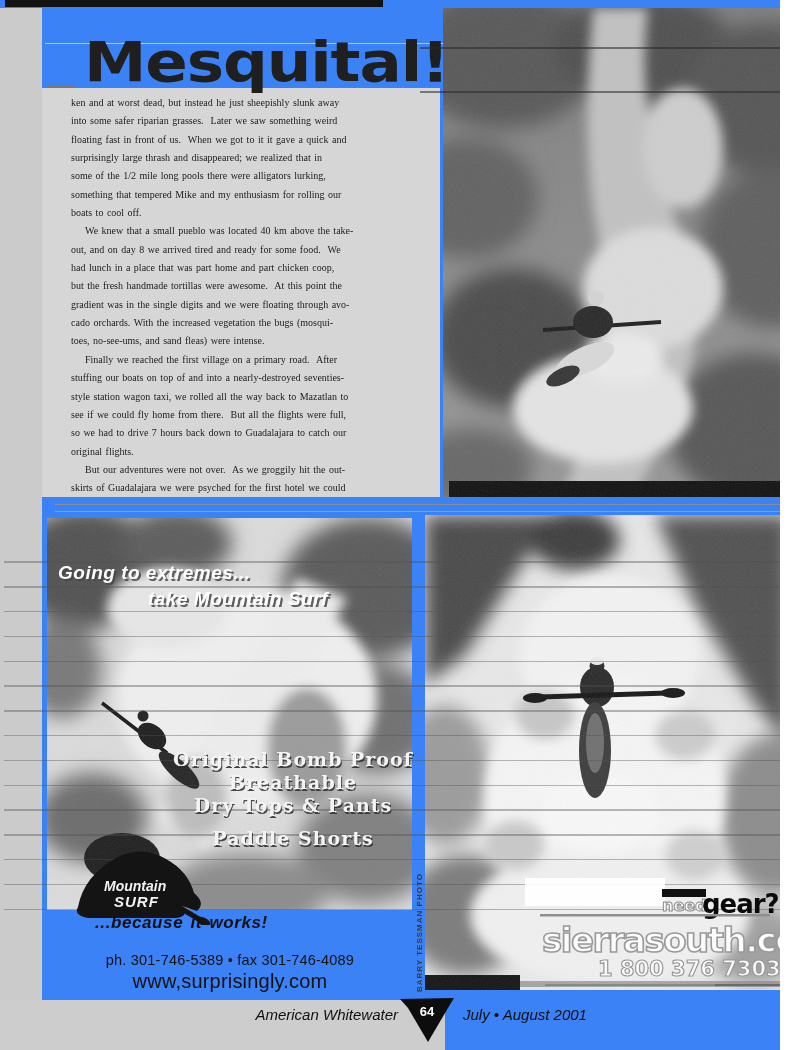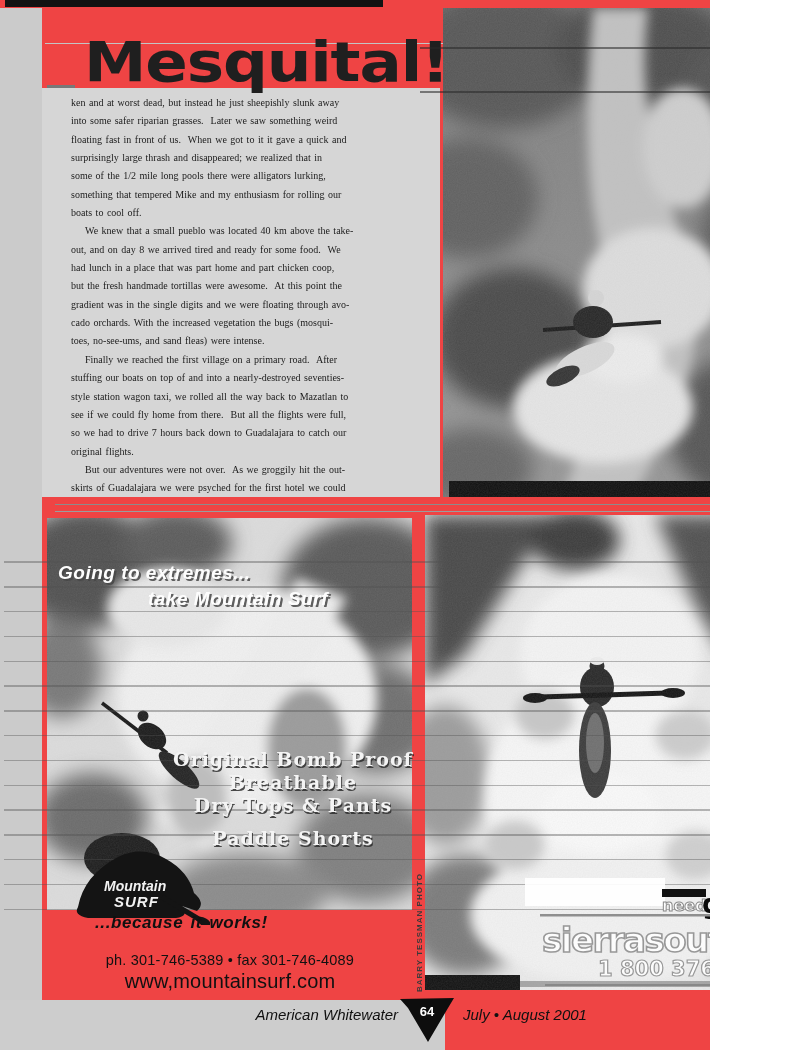--- a/index.html
+++ b/index.html
@@ -1,16 +1,16 @@
 <!DOCTYPE html>
 <html><head>
 <meta charset="utf-8">
 <style>
   html,body{margin:0;padding:0;background:#ffffff;}
-  .page{position:relative;width:710px;height:1050px;background:#ef4444;overflow:hidden;
+  .page{position:relative;width:780px;height:1050px;background:#3b82f6;overflow:hidden;
         font-family:"Liberation Sans",sans-serif;}
   .abs{position:absolute;}
   
   .topbar{left:5px;top:0;width:378px;height:7px;background:#121212;}
   .leftstrip{left:0;top:8px;width:42px;height:1042px;background:#cbcbcb;}
   .faintline{left:45px;top:43px;width:745px;height:1px;background:#c4c4c4;}
   .article-bg{left:42px;top:88px;width:398px;height:409px;background:#d6d6d6;}
   .title{left:84px;top:36px;font-family:"DejaVu Sans",sans-serif;font-weight:bold;
          font-size:56px;line-height:52px;letter-spacing:-1px;color:#1f1f1f;
          transform:scaleX(1.12);transform-origin:left top;white-space:nowrap;}
@@ -245,21 +245,21 @@
     <line x1="92" y1="52" x2="132" y2="76" stroke="#141414" stroke-width="5"></line>
     <ellipse cx="134" cy="77" rx="8" ry="4" fill="#141414" transform="rotate(30 134 77)"></ellipse>
     <text x="34" y="46" font-family="Liberation Sans, sans-serif" font-style="italic" font-weight="bold" font-size="14" fill="#f2f2f2">Mountain</text>
     <text x="44" y="62" font-family="Liberation Sans, sans-serif" font-style="italic" font-weight="bold" font-size="15" letter-spacing="1" fill="#f2f2f2">SURF</text>
   </svg>
 
   <div class="abs ms-tagline">...because it works!</div>
 
   <div class="abs ms-contact">
     <div class="ms-phone">ph. 301-746-5389 • fax 301-746-4089</div>
-    <div class="ms-web">www,mountainsurf.com</div>
+    <div class="ms-web">www,surprisingly.com</div>
   </div>
 
   <div class="abs credit-vert">BARRY TESSMAN PHOTO</div>
 
   <svg class="abs" style="left:525px;top:876px;" width="268" height="112" viewBox="0 0 268 112" xmlns="http://www.w3.org/2000/svg">
     <rect x="0" y="2" width="140" height="28" fill="#ffffff" opacity=".92"></rect>
     <rect x="137" y="13" width="44" height="8" fill="#111111"></rect>
     <text x="137" y="35" font-family="DejaVu Sans, sans-serif" font-weight="bold" font-size="16" fill="#fdfdfd" stroke="#8a8a8a" stroke-width="1">need</text>
     <text x="177" y="37" font-family="DejaVu Sans, sans-serif" font-weight="bold" font-size="26" fill="#0a0a0a" letter-spacing="-1">gear?</text>
     <rect x="15" y="38" width="230" height="2.5" fill="#8f8f8f"></rect>

